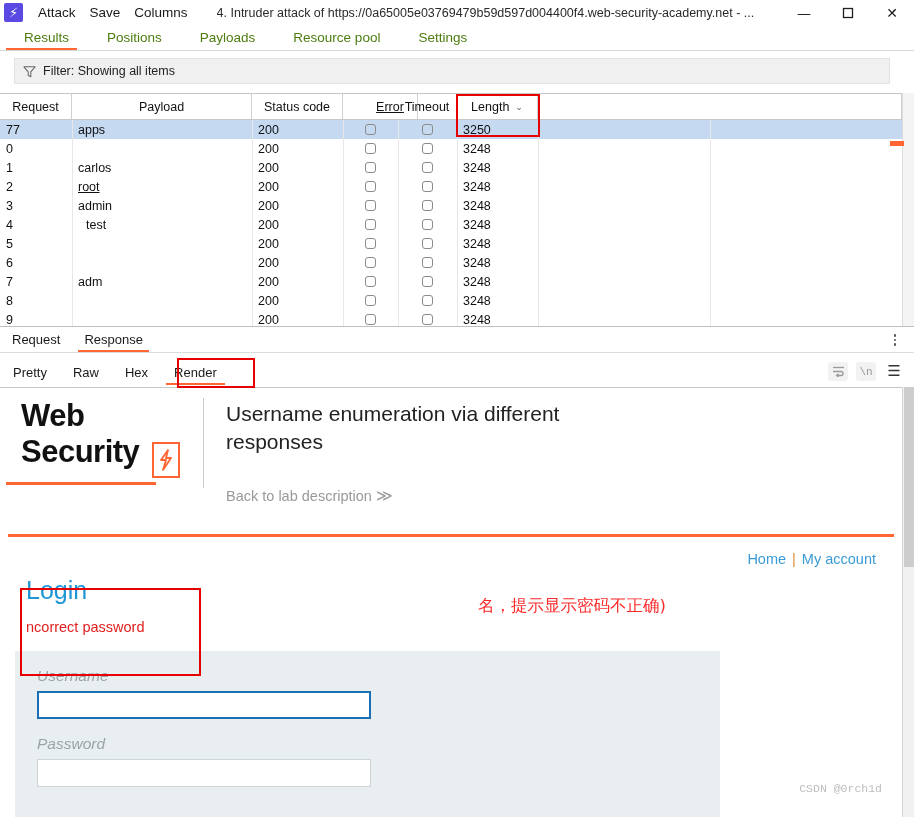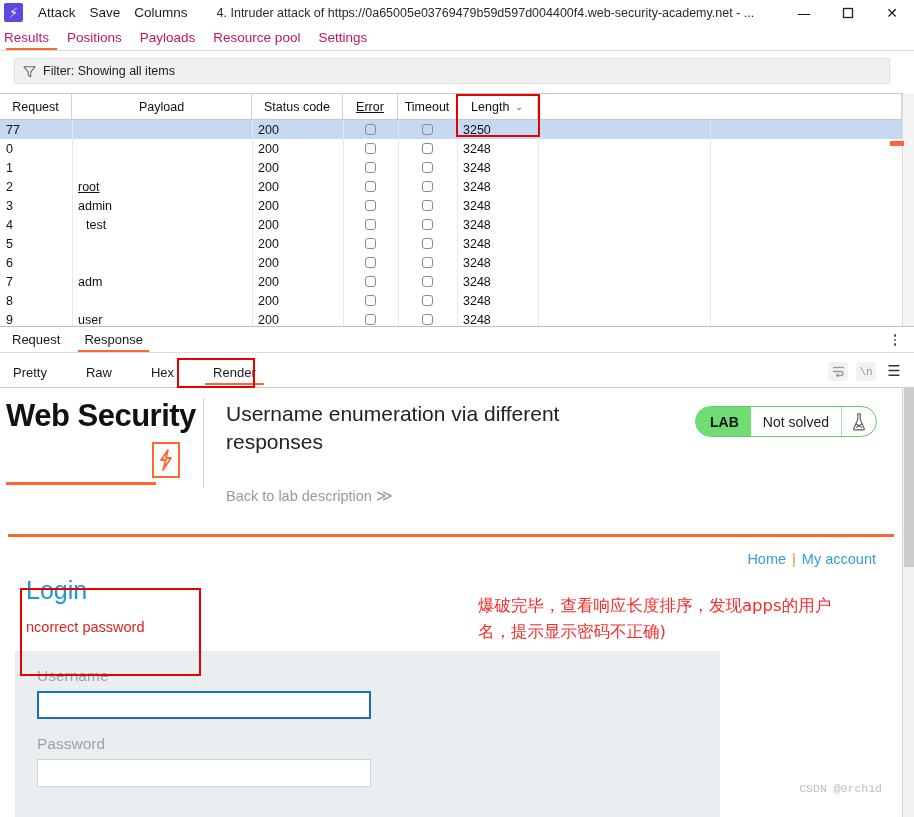--- a/index.html
+++ b/index.html
@@ -53,22 +53,22 @@
   .win-btn.sq { font-size: 11px; }
 
   
   .tabbar {
     position: absolute; top: 25px; left: 0; width: 914px; height: 26px;
     background: #ffffff;
     display: flex; align-items: flex-end;
     border-bottom: 1px solid #d8d8d8;
   }
   .tabbar .tab {
-    font-size: 13.5px; color: #be185d;
-    padding: 1px 14px 5px 4px;
+    font-size: 13.5px; color: #4d7c0f;
+    padding: 1px 14px 5px 24px;
     position: relative; cursor: default; white-space: nowrap;
   }
   .tabbar .tab.active::after {
     content: ""; position: absolute; left: 6px; right: 6px; bottom: 0;
     height: 2.5px; background: #ff6633;
   }
 
   
   .filterbar {
     position: absolute; top: 58px; left: 14px; width: 876px; height: 26px;
@@ -145,21 +145,21 @@
   .kebab {
     position: absolute; right: 12px; top: 4px; width: 14px; height: 18px;
     display: flex; flex-direction: column; align-items: center; justify-content: center; gap: 2px;
   }
   .kebab i { width: 2.5px; height: 2.5px; background: #555; border-radius: 50%; display: block; }
 
   
   .view-bar {
     position: absolute; top: 357px; left: 0; width: 914px; height: 29px;
     background: #ffffff;
-    display: flex; align-items: flex-end; gap: 13px;
+    display: flex; align-items: flex-end;
   }
   .view-bar .vtab {
     font-size: 13px; color: #1a1a1a; padding: 2px 13px 6px 13px;
     position: relative; cursor: default;
   }
   .view-bar .vtab.active::after {
     content: ""; position: absolute; left: 5px; right: 5px; bottom: 1px; height: 2.5px; background: #ff6633;
   }
   .view-icons { position: absolute; right: 10px; top: 5px; display: flex; gap: 8px; align-items: center; }
   .vicon {
@@ -179,21 +179,21 @@
   .wsa-header {
     position: relative; height: 146px; background: #ffffff;
     display: flex; align-items: flex-start; padding-top: 10px;
   }
   .wsa-logo {
     width: 204px; padding-left: 6px; position: relative;
     border-right: 1px solid #cccccc; height: 90px;
   }
   .wsa-logo .l1, .wsa-logo .l2 {
     font-family: "Liberation Sans", sans-serif;
-    font-weight: bold; font-size: 31px; color: #111; line-height: 36px; letter-spacing: -0.5px;
+    font-weight: bold; font-size: 31px; color: #111; line-height: 36px; letter-spacing: -0.5px; margin-left: 15px;
   }
   .wsa-logo .l2 { position: relative; }
   .wsa-underline {
     position: absolute; left: 6px; top: 84px; width: 150px; height: 3px; background: #ff6633;
   }
   .wsa-bolt {
     position: absolute; left: 152px; top: 44px; width: 28px; height: 36px;
     border: 2px solid #ff6633; color: #ff6633; font-size: 21px;
     display: flex; align-items: center; justify-content: center;
     font-family: "DejaVu Sans", sans-serif;
@@ -240,21 +240,21 @@
   .login-err { font-size: 14.5px; color: #e02020; margin-top: 14px; }
   .annotation {
     position: absolute; left: 478px; top: 56px; width: 400px;
     font-size: 16.5px; color: #fb2a2a; line-height: 26px;
     font-family: "DejaVu Sans", sans-serif;
   }
   .form-panel {
     position: absolute; left: 15px; top: 114px; width: 705px; bottom: -30px;
     background: #e9eff1;
   }
-  .form-label { font-size: 15.5px; color: #9aa3a6; margin: 16px 0 6px 22px; }
+  .form-label { font-size: 15.5px; color: #9aa3a6; margin: 16px 0 6px 22px; font-style: italic; }
   .form-input {
     margin-left: 22px; width: 334px; height: 28px; background: #ffffff;
     border: 1px solid #cfd6d8;
   }
   .form-input.focus { border: 2px solid #1a6fb5; }
   .watermark {
     position: absolute; right: 20px; bottom: 12px;
     font-size: 11.5px; color: #bdbdbd; font-family: "Liberation Mono", monospace;
   }
 
@@ -312,37 +312,38 @@
     <div class="thead" id="thead">
         <div class="th" style="left: 0px; width: 72px;">
           <span>Request</span>
         </div>
         <div class="th" style="left: 72px; width: 180px;">
           <span>Payload</span>
         </div>
         <div class="th" style="left: 252px; width: 91px;">
           <span>Status code</span>
         </div>
-        <div class="th" style="left: 343px; width: 55px; text-decoration: underline;">
+        <div class="th" style="left: 363px; width: 55px; text-decoration: underline;">
           <span>Error</span>
         </div>
         <div class="th" style="left: 398px; width: 59px;">
           <span>Timeout</span>
         </div>
         <div class="th" style="left: 457px; width: 81px;">
           <span>Length</span>
           <span class="caret">⌄</span>
         </div>
         <div class="th" style="left: 710px; width: 192px;">
           <span></span>
         </div>
       </div>
     <div class="tbody" id="tbody">
         <div class="trow sel">
           <div class="cell pad" style="left: 0px; width: 72px;">77</div>
+          <div class="cell pad" style="left: 72px; width: 180px;">apps</div>
           <div class="cell pad" style="left: 252px; width: 91px;">200</div>
           <div class="cell ctr" style="left: 343px; width: 55px;">
             <span class="chk"></span>
           </div>
           <div class="cell ctr" style="left: 398px; width: 59px;">
             <span class="chk"></span>
           </div>
           <div class="cell pad" style="left: 457px; width: 81px;">3250</div>
           <div class="cell pad" style="left: 538px; width: 172px;"></div>
           <div class="vgrid" style="left: 72px;"></div>
@@ -368,20 +369,21 @@
           <div class="vgrid" style="left: 72px;"></div>
           <div class="vgrid" style="left: 252px;"></div>
           <div class="vgrid" style="left: 343px;"></div>
           <div class="vgrid" style="left: 398px;"></div>
           <div class="vgrid" style="left: 457px;"></div>
           <div class="vgrid" style="left: 538px;"></div>
           <div class="vgrid" style="left: 710px;"></div>
         </div>
         <div class="trow">
           <div class="cell pad" style="left: 0px; width: 72px;">1</div>
+          <div class="cell pad" style="left: 72px; width: 180px;">carlos</div>
           <div class="cell pad" style="left: 252px; width: 91px;">200</div>
           <div class="cell ctr" style="left: 343px; width: 55px;">
             <span class="chk"></span>
           </div>
           <div class="cell ctr" style="left: 398px; width: 59px;">
             <span class="chk"></span>
           </div>
           <div class="cell pad" style="left: 457px; width: 81px;">3248</div>
           <div class="cell pad" style="left: 538px; width: 172px;"></div>
           <div class="vgrid" style="left: 72px;"></div>
@@ -524,21 +526,20 @@
           <div class="vgrid" style="left: 72px;"></div>
           <div class="vgrid" style="left: 252px;"></div>
           <div class="vgrid" style="left: 343px;"></div>
           <div class="vgrid" style="left: 398px;"></div>
           <div class="vgrid" style="left: 457px;"></div>
           <div class="vgrid" style="left: 538px;"></div>
           <div class="vgrid" style="left: 710px;"></div>
         </div>
         <div class="trow">
           <div class="cell pad" style="left: 0px; width: 72px;">9</div>
-          <div class="cell pad" style="left: 72px; width: 180px;">user</div>
           <div class="cell pad" style="left: 252px; width: 91px;">200</div>
           <div class="cell ctr" style="left: 343px; width: 55px;">
             <span class="chk"></span>
           </div>
           <div class="cell ctr" style="left: 398px; width: 59px;">
             <span class="chk"></span>
           </div>
           <div class="cell pad" style="left: 457px; width: 81px;">3248</div>
           <div class="cell pad" style="left: 538px; width: 172px;"></div>
           <div class="vgrid" style="left: 72px;"></div>
@@ -599,46 +600,35 @@
         </div>
       </div>
 
       <div class="wsa-title">
         <h1>Username enumeration via different responses</h1>
         <div class="wsa-back">
           <span>Back to lab description</span><span class="chev">≫</span>
         </div>
       </div>
 
-      <div class="lab-badge">
-        <div class="lab">LAB</div>
-        <div class="status">Not solved</div>
-        <div class="flask">
-          <svg width="14" height="18" viewBox="0 0 14 18">
-            <path d="M5 1 H9 M5.8 1 V6.5 L1.8 15.4 a1 1 0 0 0 .9 1.5 h8.6 a1 1 0 0 0 .9-1.5 L8.2 6.5 V1" fill="none" stroke="#555" stroke-width="1.1" stroke-linejoin="round"></path>
-            <path d="M4.2 11 L9.8 14.5 M9.8 11 L4.2 14.5" stroke="#555" stroke-width="1.1"></path>
-          </svg>
-        </div>
-      </div>
     </div>
 
     <div class="orange-rule"></div>
 
     <div class="page-body">
       <div class="navlinks">
         <span>Home</span><span class="sep">|</span><span>My account</span>
       </div>
 
       <div class="login-block">
         <div class="login-h1">Login</div>
         <div class="login-err">ncorrect password</div>
       </div>
 
       <div class="annotation">
-        <div>爆破完毕，查看响应长度排序，发现apps的用户</div>
         <div>名，提示显示密码不正确)</div>
       </div>
 
       <div class="form-panel">
         <div class="form-label">Username</div>
         <div class="form-input focus"></div>
         <div class="form-label">Password</div>
         <div class="form-input"></div>
       </div>
 

